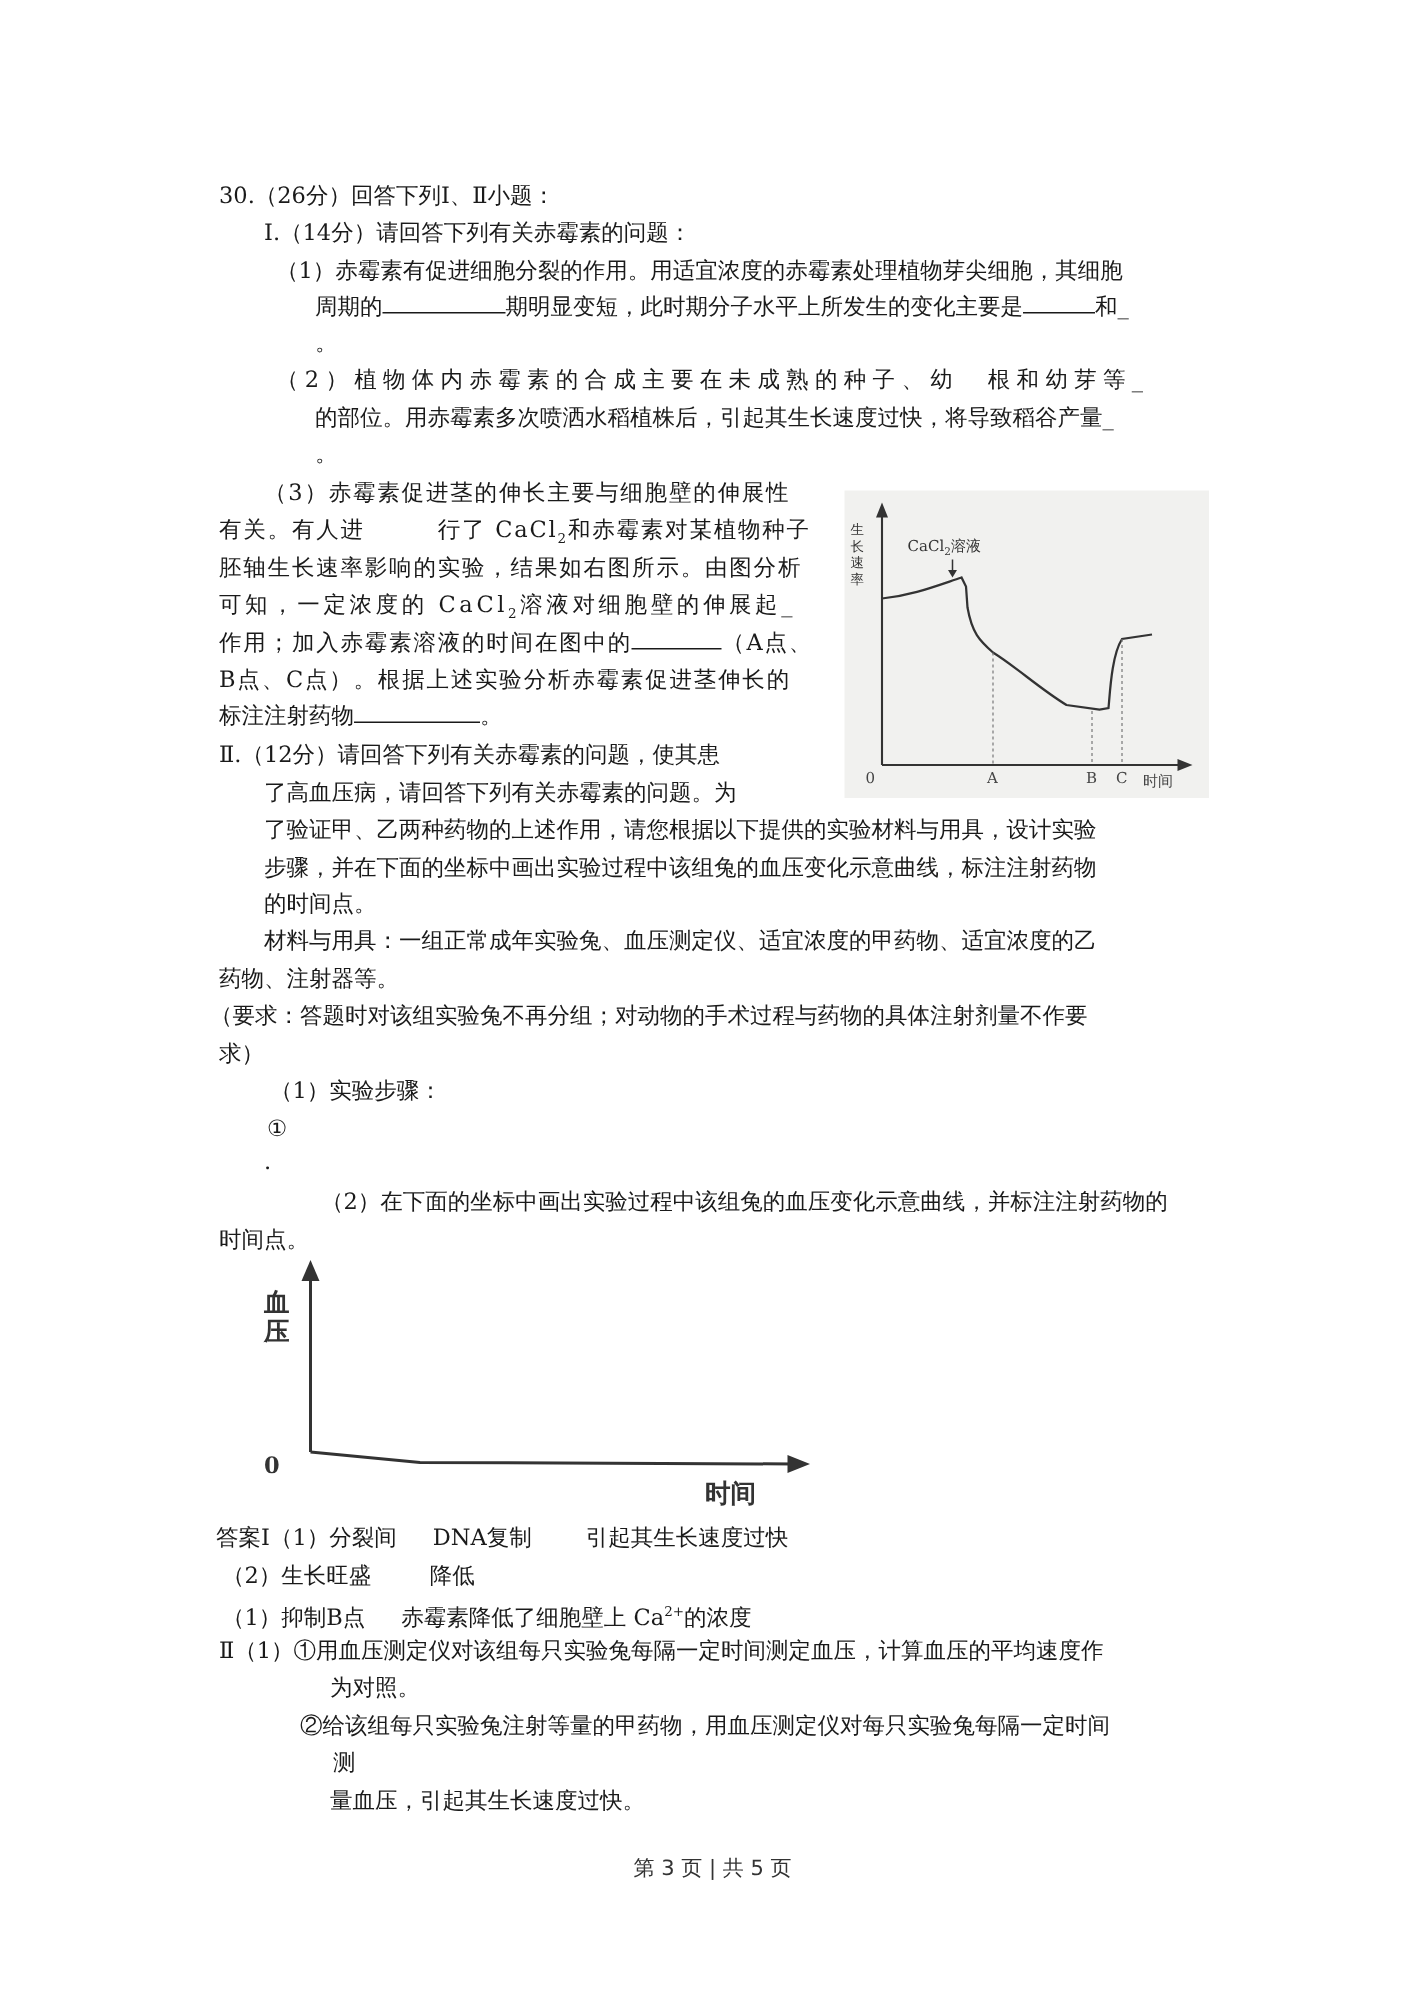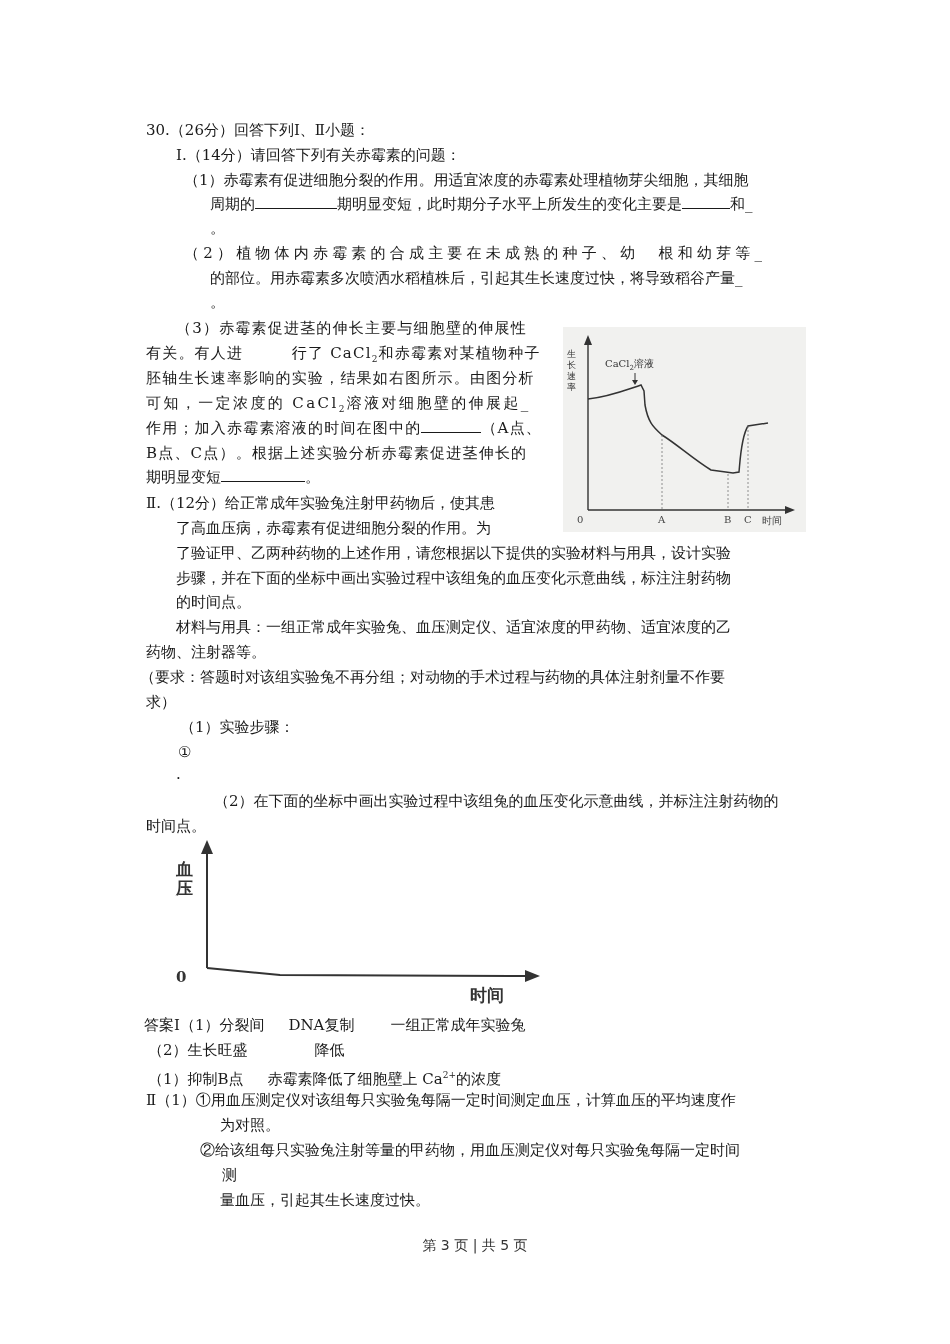--- a/index.html
+++ b/index.html
@@ -35,21 +35,21 @@
 </div>
 <div class="ln" style="left:146px;top:368px;letter-spacing:1.2px;">胚轴生长速率影响的实验，结果如右图所示。由图分析</div>
 <div class="ln" style="left:146px;top:393px;letter-spacing:2.4px;">
   <span>可知，一定浓度的 CaCl</span><sub>2</sub><span>溶液对细胞壁的伸展起_</span>
 </div>
 <div class="ln" style="left:146px;top:418px;letter-spacing:1.2px;">
   <span>作用；加入赤霉素溶液的时间在图中的</span><span class="blank" style="width:60px;"></span><span>（A点、</span>
 </div>
 <div class="ln" style="left:146px;top:443px;letter-spacing:1.2px;">B点、C点）。根据上述实验分析赤霉素促进茎伸长的</div>
 <div class="ln" style="left:146px;top:467px;">
-  <span>期明显变短</span><span class="blank" style="width:84px;"></span><span>。</span>
+  <span>标注注射药物</span><span class="blank" style="width:84px;"></span><span>。</span>
 </div>
 
 <div class="fig" style="left:563px;top:327px;width:243px;height:205px;background:#f1f1ef;">
   <svg width="243" height="205" viewBox="0 0 243 205">
 
     <line x1="25" y1="183" x2="25" y2="14" stroke="#333" stroke-width="1.4"></line>
     <polygon points="21,18 25,8 29,18" fill="#333"></polygon>
     <line x1="25" y1="183" x2="225" y2="183" stroke="#333" stroke-width="1.4"></line>
     <polygon points="222,179 232,183 222,187" fill="#333"></polygon>
 
@@ -71,22 +71,22 @@
   <div style="position:absolute;left:42px;top:30px;font-size:10px;color:#333;">
     <span>CaCl</span><sub style="font-size:7px;">2</sub><span>溶液</span>
   </div>
   <div style="position:absolute;left:14px;top:187px;font-size:10px;color:#444;">0</div>
   <div style="position:absolute;left:95px;top:187px;font-size:10px;color:#444;">A</div>
   <div style="position:absolute;left:161px;top:187px;font-size:10px;color:#444;">B</div>
   <div style="position:absolute;left:181px;top:187px;font-size:10px;color:#444;">C</div>
   <div style="position:absolute;left:199px;top:187px;font-size:10px;color:#444;">时间</div>
 </div>
 
-<div class="ln" style="left:146px;top:493px;">Ⅱ.（12分）给正常成年实验兔注射甲药物后，使其患</div>
-<div class="ln" style="left:176px;top:518px;">了高血压病，赤霉素有促进细胞分裂的作用。为</div>
+<div class="ln" style="left:146px;top:493px;">Ⅱ.（12分）请回答下列有关赤霉素的问题，使其患</div>
+<div class="ln" style="left:176px;top:518px;">了高血压病，请回答下列有关赤霉素的问题。为</div>
 <div class="ln" style="left:176px;top:543px;">了验证甲、乙两种药物的上述作用，请您根据以下提供的实验材料与用具，设计实验</div>
 <div class="ln" style="left:176px;top:568px;">步骤，并在下面的坐标中画出实验过程中该组兔的血压变化示意曲线，标注注射药物</div>
 <div class="ln" style="left:176px;top:592px;">的时间点。</div>
 <div class="ln" style="left:176px;top:617px;">材料与用具：一组正常成年实验兔、血压测定仪、适宜浓度的甲药物、适宜浓度的乙</div>
 <div class="ln" style="left:146px;top:642px;">药物、注射器等。</div>
 <div class="ln" style="left:140px;top:667px;">（要求：答题时对该组实验兔不再分组；对动物的手术过程与药物的具体注射剂量不作要</div>
 <div class="ln" style="left:146px;top:692px;">求）</div>
 <div class="ln" style="left:180px;top:717px;">（1）实验步骤：</div>
 <div class="ln" style="left:178px;top:742px;">①</div>
 <div class="ln" style="left:176px;top:764px;">.</div>
@@ -102,24 +102,24 @@
   </svg>
   <div style="position:absolute;left:6px;top:22px;font-size:17px;line-height:19px;color:#333;font-weight:bold;">
     <div>血</div>
     <div>压</div>
   </div>
   <div style="position:absolute;left:6px;top:130px;font-size:15px;color:#333;font-weight:bold;">0</div>
   <div style="position:absolute;left:300px;top:146px;font-size:17px;color:#333;font-weight:bold;">时间</div>
 </div>
 
 <div class="ln" style="left:144px;top:1015px;">
-  <span>答案Ⅰ（1）分裂间</span><span style="margin-left:24px;">DNA复制</span><span style="margin-left:36px;">一组正常成年实验兔</span>
+  <span>答案Ⅰ（1）分裂间</span><span style="margin-left:24px;">DNA复制</span><span style="margin-left:36px;">引起其生长速度过快</span>
 </div>
 <div class="ln" style="left:148px;top:1040px;">
-  <span>（2）生长旺盛</span><span style="margin-left:28px;padding-left:39px;">降低</span>
+  <span>（2）生长旺盛</span><span style="padding-left:39px;">降低</span>
 </div>
 <div class="ln" style="left:148px;top:1065px;">
   <span>（1）抑制</span><span style="">B点</span><span style="margin-left:24px;">赤霉素降低了细胞壁上 Ca</span><sup>2+</sup><span>的浓度</span>
 </div>
 <div class="ln" style="left:146px;top:1090px;">Ⅱ（1）①用血压测定仪对该组每只实验兔每隔一定时间测定血压，计算血压的平均速度作</div>
 <div class="ln" style="left:220px;top:1115px;">为对照。</div>
 <div class="ln" style="left:200px;top:1140px;">②给该组每只实验兔注射等量的甲药物，用血压测定仪对每只实验兔每隔一定时间</div>
 <div class="ln" style="left:222px;top:1165px;">测</div>
 <div class="ln" style="left:220px;top:1190px;">量血压，引起其生长速度过快。</div>
 

